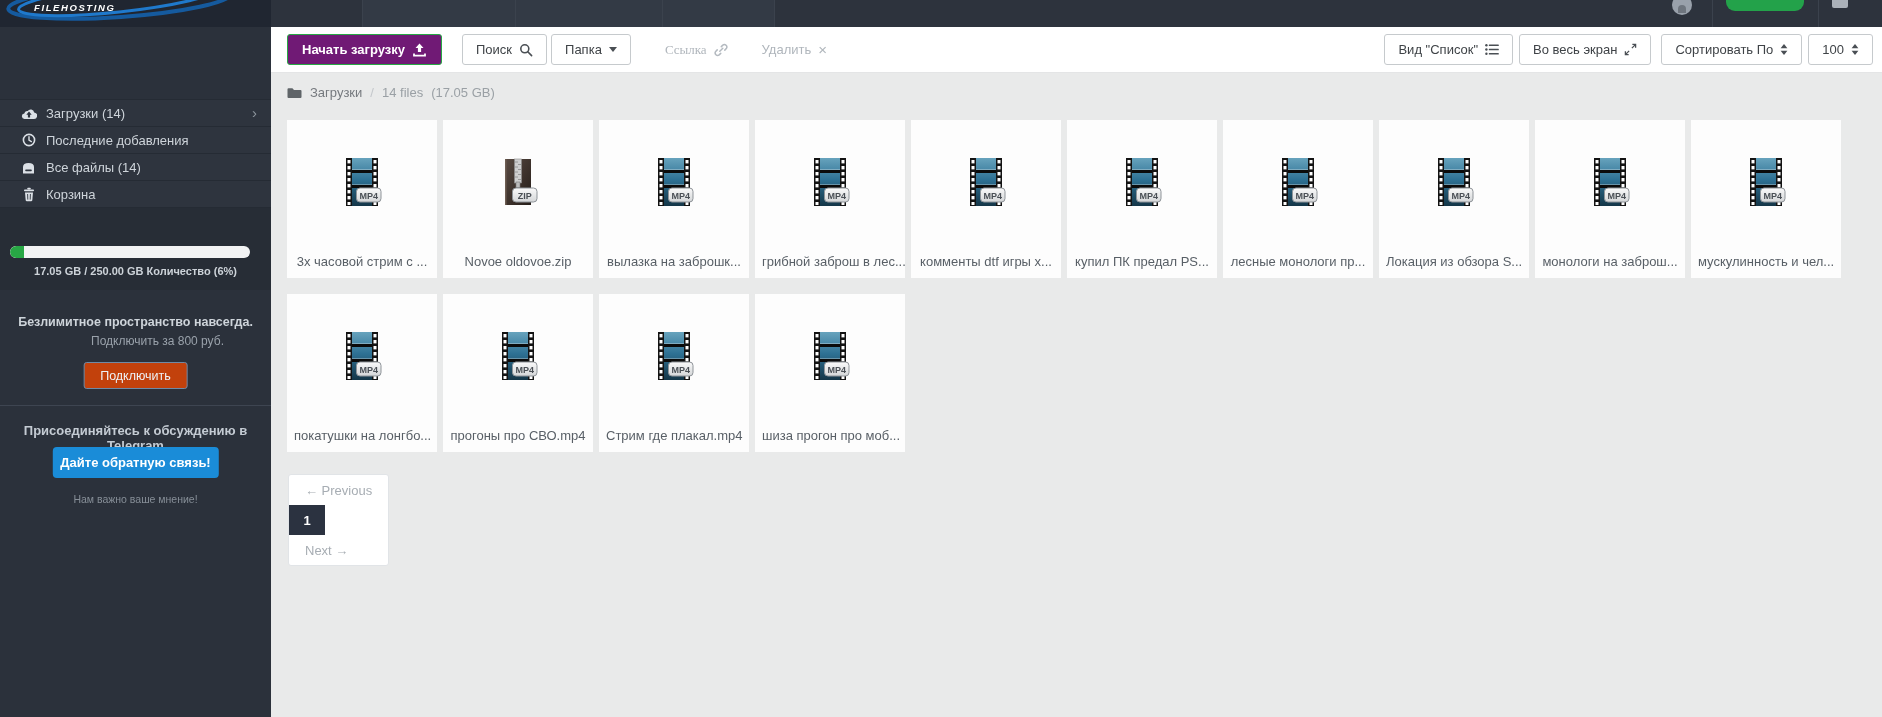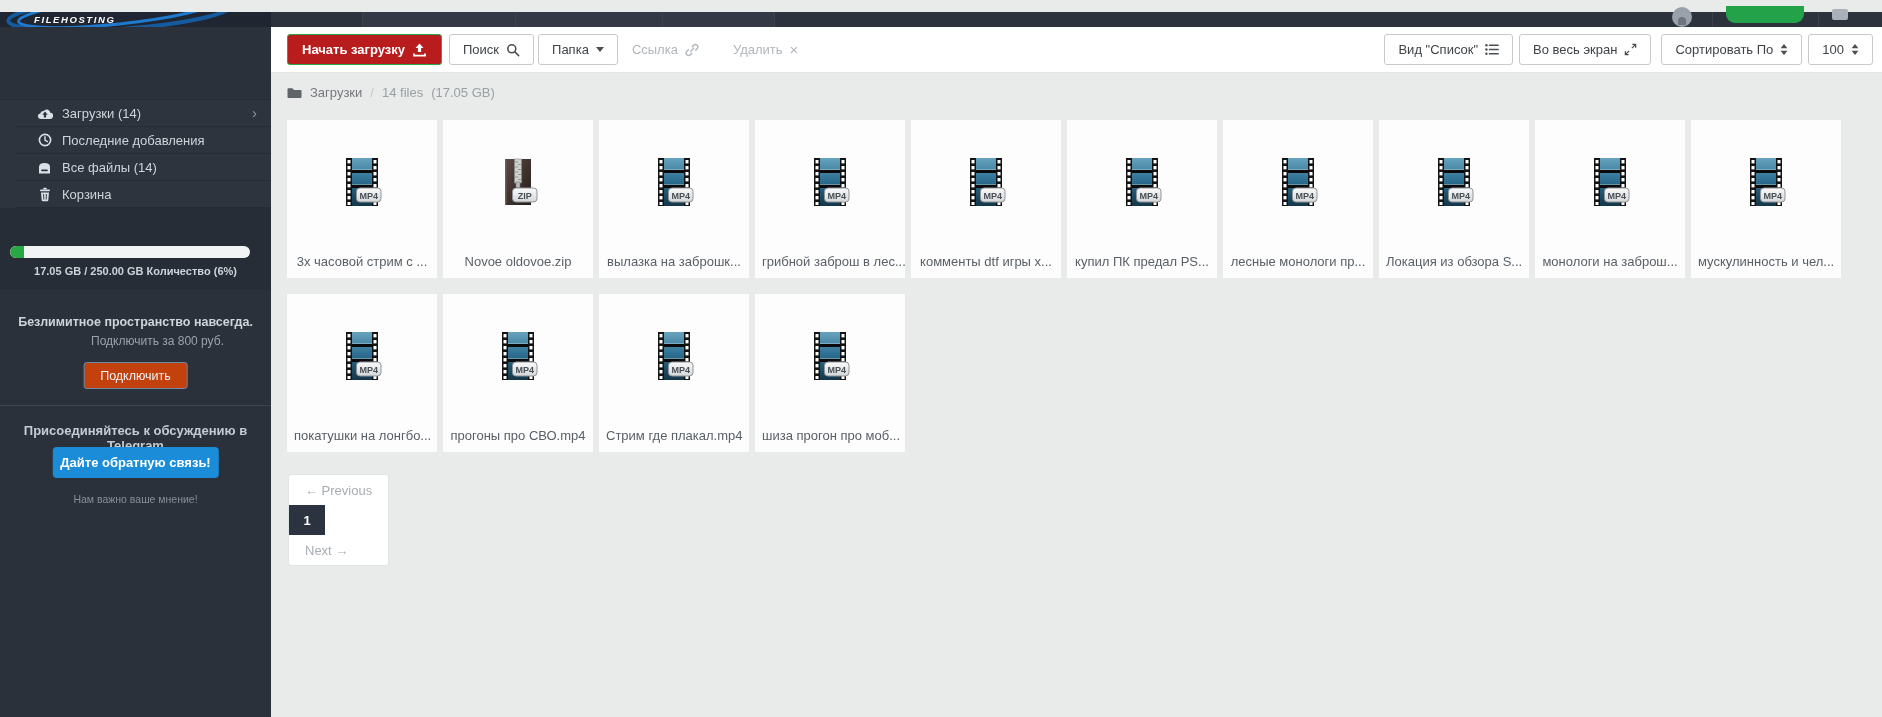--- a/index.html
+++ b/index.html
@@ -2,58 +2,58 @@
 <html><head>
 <meta charset="utf-8">
 <style>
   * { box-sizing: border-box; }
   html,body { margin:0; padding:0; }
   body {
     width:1882px; height:717px; position:relative; overflow:hidden;
     font-family:"Liberation Sans", sans-serif; background:#e9eaea;
   }
   
-  .topnav { position:absolute; top:12px; left:0; width:1882px; height:27px; background:#2d333d; }
+  .topnav { position:absolute; top:0; left:0; width:1882px; height:27px; background:#2d333d; }
   .topnav-logo-zone { position:absolute; top:0; left:0; width:271px; height:27px; background:#202631; overflow:hidden; }
   .topnav-seg { position:absolute; top:0; height:27px; background:#333a45; }
   .topnav-div { position:absolute; top:0; width:1px; height:27px; background:#3b424d; }
   .nav-user-circle { position:absolute; top:-5px; left:1672px; width:20px; height:20px; border-radius:50%; background:#99a1ab; }
   .nav-user-circle::after { content:""; position:absolute; left:6px; top:10px; width:8px; height:8px; border-radius:50% 50% 0 0; background:#6e757e; }
   .nav-green-pill { position:absolute; top:-6px; left:1726px; width:78px; height:17px; border-radius:0 0 9px 9px; background:#23a24a; }
   .nav-gray-blob { position:absolute; top:-3px; left:1832px; width:16px; height:11px; border-radius:2px; background:#aab1b9; }
   
   .sidebar { position:absolute; top:27px; left:0; width:271px; height:690px; background:#2b313b; }
   .user-panel { position:absolute; top:0; left:0; width:271px; height:72px; }
   .avatar { position:absolute; top:11px; left:27px; width:48px; height:48px; border:3px solid #d9d9d9; background:#cfcfcf; }
   .greeting { position:absolute; top:16px; left:110px; font-size:13px; color:#c9cfd6; }
   .username { position:absolute; top:33px; left:110px; font-size:17px; font-weight:bold; color:#ffffff; }
-  .menu { position:absolute; top:72px; left:0; width:271px; background:#2e343e; border-top:1px solid #252b34;padding-left:16px; }
+  .menu { position:absolute; top:72px; left:0; width:271px; background:#2e343e; border-top:1px solid #252b34; }
   .menu-item { position:relative; height:27px; display:flex; align-items:center; padding-left:20px; border-bottom:1px solid #252b34; cursor:pointer; }
   .menu-item .mi-icon { width:17px; display:flex; justify-content:center; margin-right:9px; }
   .menu-item .mi-label { font-size:13px; color:#ced4da; }
   .menu-chevron { position:absolute; right:14px; top:4px; color:#8d959d; font-size:15px; }
   .storage { position:absolute; top:181px; left:0; width:271px; height:82px; background:#272d36; }
   .progress-track { position:absolute; top:38px; left:10px; width:240px; height:12px; border-radius:6px; background:#f2f3f4; overflow:hidden; }
   .progress-fill { height:12px; background:#28a745; border-radius:6px 0 0 6px; min-width:14px; }
   .storage-label { position:absolute; top:57px; left:0; width:271px; text-align:center; font-size:11px; font-weight:bold; color:#cdd3d9; }
   .promo-title { position:absolute; top:288px; left:0; width:271px; text-align:center; font-size:12.5px; font-weight:bold; color:#ced4da; }
   .promo-sub { position:absolute; top:307px; left:0; width:271px; text-align:center; font-size:12px; color:#9aa2ab;padding-left:44px; }
   .connect-btn { position:absolute; top:335px; left:50%; transform:translateX(-50%); height:27px; padding:0 16px; background:#c2410c; border:1px solid #6f8aa6; border-radius:3px; color:#eef2f6; font-size:12.5px; font-family:inherit; cursor:pointer; }
   .side-divider { position:absolute; top:378px; left:0; width:271px; height:1px; background:#3e4551; }
   .community-title { position:absolute; top:396px; left:0; width:271px; text-align:center; font-size:13px; font-weight:bold; color:#c4cbd3; }
   .feedback-btn { position:absolute; top:420px; left:50%; transform:translateX(-50%); height:31px; padding:0 8px; background:#1a8cd8; border:none; border-radius:4px; color:#fff; font-size:13px; font-weight:bold; font-family:inherit; cursor:pointer; white-space:nowrap; }
   .community-note { position:absolute; top:466px; left:0; width:271px; text-align:center; font-size:10.5px; color:#868e97; }
   
   .main { position:absolute; top:27px; left:271px; width:1611px; height:690px; }
   .toolbar { height:46px; background:#ffffff; display:flex; align-items:center; padding:0 9px 0 16px; border-bottom:1px solid #e4e5e6; }
   .btn { height:31px; display:inline-flex; align-items:center; gap:7px; font-size:13px; font-family:inherit; border-radius:3px; cursor:pointer; }
-  .btn-green { background:#b91c1c; border:1px solid #28a745; color:#fff; font-weight:bold; padding:0 14px; margin-right:7px; }
+  .btn-green { background:#701a75; border:1px solid #28a745; color:#fff; font-weight:bold; padding:0 14px; margin-right:20px; }
   .btn-outline { background:#fff; border:1px solid #c6cacd; color:#3f4347; padding:0 13px; }
   .btn-ghost { background:transparent; border:none; color:#b0b6bc; padding:0 8px; }
-  .mr4 { margin-right:4px; } .ml20 { margin-left:6px; } .ml24 { margin-left:18px; }
+  .mr4 { margin-right:4px; } .ml20 { margin-left:26px;font-family:Liberation Serif, serif; } .ml24 { margin-left:18px; }
   .toolbar-right { margin-left:auto; display:flex; align-items:center; gap:6px; }
   .caret-down { width:0; height:0; border-left:4px solid transparent; border-right:4px solid transparent; border-top:5px solid #4a4f54; display:inline-block; }
   .x-glyph { font-size:15px; line-height:1; color:#b0b6bc; }
   .content { position:relative; width:1611px; height:644px; background:#e9eaea; }
   .breadcrumb { display:flex; align-items:center; gap:8px; padding:12px 0 0 16px; font-size:13px; }
   .bc-folder { color:#75797e; } .bc-sep { color:#c3c7cb; } .bc-muted { color:#9aa0a5; }
   .grid { margin:20px 0 0 16px; display:grid; grid-template-columns:repeat(10,150px); grid-auto-rows:158px; gap:16px 6px; }
   .card { position:relative; background:#fdfdfd; cursor:pointer; }
   .card .icon-wrap { position:absolute; top:38px; left:0; width:100%; display:flex; justify-content:center; }
   .card .caption { position:absolute; bottom:9px; left:0; width:100%; padding:0 7px; text-align:center; font-size:13px; color:#585f66; white-space:nowrap; overflow:hidden; }

